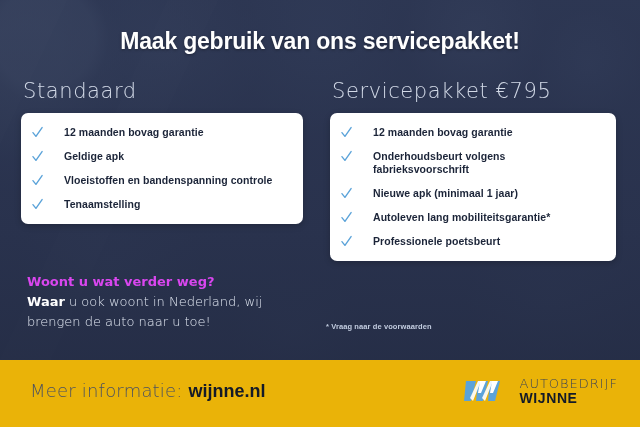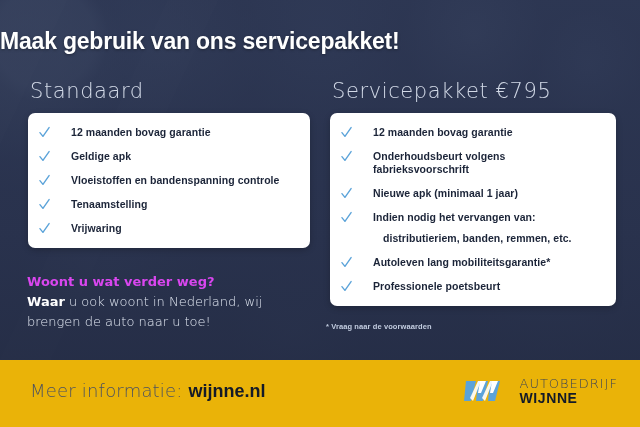--- a/index.html
+++ b/index.html
@@ -41,34 +41,34 @@
     position: absolute;
     inset: 0;
     background: linear-gradient(180deg, rgba(42,52,80,0.80) 0%, rgba(40,49,76,0.86) 55%, rgba(36,44,68,0.92) 100%);
   }
   
   .headline {
     position: absolute;
     top: 28px;
     left: 0;
     width: 640px;
-    text-align: left;
+    text-align: center;
     color: #ffffff;
     font-size: 23px;
     font-weight: bold;
     letter-spacing: -0.2px;
     font-family: "Liberation Sans Narrow", "Liberation Sans", sans-serif;
     text-shadow: 0 1px 3px rgba(0,0,0,0.35);
   }
   
   .col {
     position: absolute;
     top: 78px;
   }
-  .col-left { left: 28px; width: 282px; }
+  .col-left { left: 21px; width: 282px; }
   .col-right { left: 330px; width: 286px; }
 
   .col-title {
     color: #dbe2ef;
     font-size: 21px;
     font-weight: 300;
     letter-spacing: 0.6px;
     font-family: "DejaVu Sans", sans-serif;
     margin: 0 0 9px 2px;
     line-height: 26px;
@@ -239,30 +239,20 @@
           <li>
             <span class="check">
               <svg viewBox="0 0 12 14" width="11" height="13" aria-hidden="true">
                 <path d="M1 7.2 L4.3 11.2 L11 1.6" fill="none" stroke="#5ba3d9" stroke-width="1.5" stroke-linecap="round" stroke-linejoin="round"></path>
               </svg>
             </span>
             <span>
               <span class="feature-text">Tenaamstelling</span>
             </span>
           </li>
-          <li>
-            <span class="check">
-              <svg viewBox="0 0 12 14" width="11" height="13" aria-hidden="true">
-                <path d="M1 7.2 L4.3 11.2 L11 1.6" fill="none" stroke="#5ba3d9" stroke-width="1.5" stroke-linecap="round" stroke-linejoin="round"></path>
-              </svg>
-            </span>
-            <span>
-              <span class="feature-text">Vrijwaring</span>
-            </span>
-          </li>
         </ul>
     </div>
   </div>
 
   <div class="col col-right">
     <div class="col-title">Servicepakket €795</div>
     <div class="card">
       <ul class="features" id="right-features">
           <li>
             <span class="check">
@@ -285,31 +275,20 @@
             </span>
           </li>
           <li>
             <span class="check">
               <svg viewBox="0 0 12 14" width="11" height="13" aria-hidden="true">
                 <path d="M1 7.2 L4.3 11.2 L11 1.6" fill="none" stroke="#5ba3d9" stroke-width="1.5" stroke-linecap="round" stroke-linejoin="round"></path>
               </svg>
             </span>
             <span>
               <span class="feature-text">Nieuwe apk (minimaal 1 jaar)</span>
-            </span>
-          </li>
-          <li>
-            <span class="check">
-              <svg viewBox="0 0 12 14" width="11" height="13" aria-hidden="true">
-                <path d="M1 7.2 L4.3 11.2 L11 1.6" fill="none" stroke="#5ba3d9" stroke-width="1.5" stroke-linecap="round" stroke-linejoin="round"></path>
-              </svg>
-            </span>
-            <span>
-              <span class="feature-text">Indien nodig het vervangen van:</span>
-              <span class="sub-line">distributieriem, banden, remmen, etc.</span>
             </span>
           </li>
           <li>
             <span class="check">
               <svg viewBox="0 0 12 14" width="11" height="13" aria-hidden="true">
                 <path d="M1 7.2 L4.3 11.2 L11 1.6" fill="none" stroke="#5ba3d9" stroke-width="1.5" stroke-linecap="round" stroke-linejoin="round"></path>
               </svg>
             </span>
             <span>
               <span class="feature-text">Autoleven lang mobiliteitsgarantie*</span>

